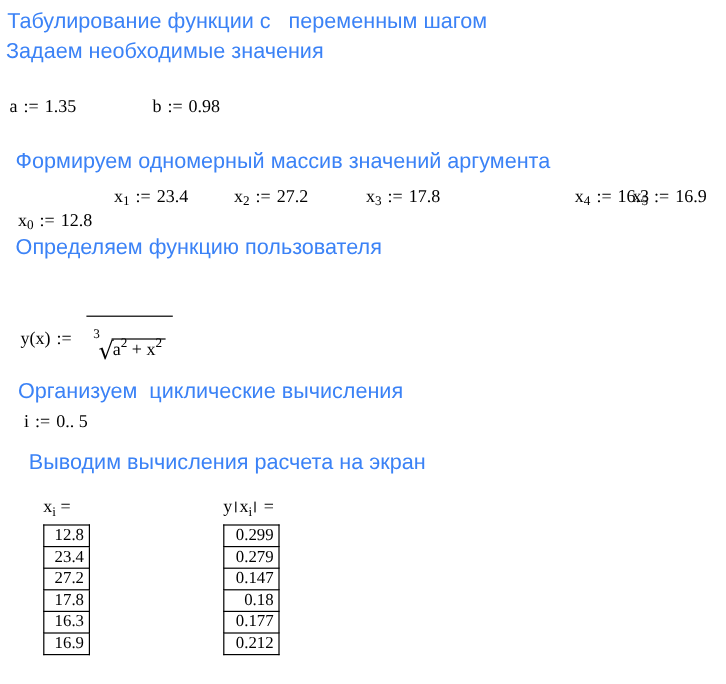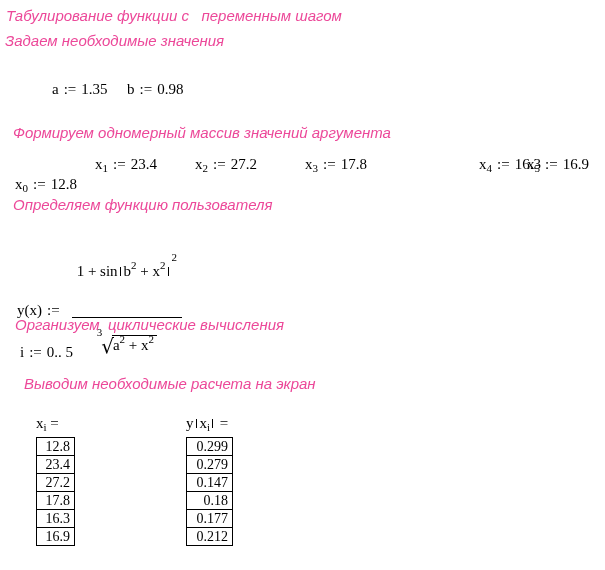--- a/index.html
+++ b/index.html
@@ -8,23 +8,22 @@
     width:605px; height:570px;
     background:#ffffff;
     color:#000000;
     position:relative;
     font-family:"Liberation Serif", serif;
     overflow:hidden;
   }
   .abs { position:absolute; white-space:pre; }
   .txt {
     font-family:"Liberation Sans", sans-serif;
-    font-style:italic;
-    font-size:15px;
-    color:#ec4899;
+    font-size:18px;
+    color:#3b82f6;
   }
   .math { font-size:15px; font-family:"Liberation Serif", serif; }
   .op { margin:0 5px; }
   sub.idx { font-size:11px; vertical-align:-3px; line-height:0; }
   sup.sup { font-size:11px; position:relative; top:-1px; vertical-align:super; line-height:0; }
   sup.outer { font-size:11px; position:relative; top:-9px; vertical-align:super; line-height:0; }
   .tick {
     display:inline-block; width:1px; height:9px; background:#000;
     margin:0 3px 0 2px; vertical-align:0;
   }
@@ -50,47 +49,46 @@
   table.out.xcol td { width:38px; }
   table.out.ycol td { width:46px; }
   .thead { font-size:15px; }
 </style>
 </head>
 <body>
 
 <div class="abs txt" style="left:6px; top:7px;">Табулирование функции с   переменным шагом</div>
 <div class="abs txt" style="left:5px; top:32px;">Задаем необходимые значения</div>
 
-<div class="abs math" style="left:8px; top:81px;margin-left:44px;"><span>a</span><span class="op">:=</span><span>1.35</span></div>
+<div class="abs math" style="left:8px; top:81px;"><span>a</span><span class="op">:=</span><span>1.35</span></div>
 <div class="abs math" style="left:127px; top:81px;"><span>b</span><span class="op">:=</span><span>0.98</span></div>
 
 <div class="abs txt" style="left:13px; top:124px;">Формируем одномерный массив значений аргумента</div>
 
 <div class="abs math" style="left:15px; top:156px;margin-top:20px;"><span>x</span><sub class="idx">0</sub><span class="op">:=</span><span>12.8</span></div>
 <div class="abs math" style="left:95px; top:156px;"><span>x</span><sub class="idx">1</sub><span class="op">:=</span><span>23.4</span></div>
 <div class="abs math" style="left:195px; top:156px;"><span>x</span><sub class="idx">2</sub><span class="op">:=</span><span>27.2</span></div>
 <div class="abs math" style="left:305px; top:156px;"><span>x</span><sub class="idx">3</sub><span class="op">:=</span><span>17.8</span></div>
 <div class="abs math" style="left:435px; top:156px;margin-left:44px;"><span>x</span><sub class="idx">4</sub><span class="op">:=</span><span>16.3</span></div>
 <div class="abs math" style="left:527px; top:156px;"><span>x</span><sub class="idx">5</sub><span class="op">:=</span><span>16.9</span></div>
 
 <div class="abs txt" style="left:13px; top:196px;">Определяем функцию пользователя</div>
 
 <div class="abs math formula" style="left:17px; top:229px;">
   <span>y(x)</span><span class="op">:=</span>
   <span class="fraction">
-    <span class="num"><span>1 + sin</span><span class="tick"></span><span>b</span><sup class="sup">2</sup> <span>+</span> <span>x</span><sup class="sup">2</sup><span class="tick"></span><sup class="outer">2</sup></span>
     <span class="den"><sup class="rootidx">3</sup><span class="radical">√</span><span class="radicand"><span>a</span><sup class="sup">2</sup> <span>+</span> <span>x</span><sup class="sup">2</sup></span></span>
   </span>
 </div>
 
 <div class="abs txt" style="left:15px; top:316px;">Организуем  циклические вычисления</div>
 
 <div class="abs math" style="left:20px; top:344px;"><span>i</span><span class="op">:=</span><span>0.. 5</span></div>
 
-<div class="abs txt" style="left:24px; top:375px;">Выводим необходимые расчета на экран</div>
+<div class="abs txt" style="left:24px; top:375px;">Выводим вычисления расчета на экран</div>
 
 <div class="abs math thead" style="left:36px; top:415px;"><span>x</span><sub class="idx">i</sub>&nbsp;<span>=</span></div>
 <div class="abs math thead" style="left:186px; top:415px;"><span>y</span><span class="tick"></span><span>x</span><sub class="idx">i</sub><span class="tick"></span>&nbsp;<span>=</span></div>
 
 <table class="out xcol abs" style="left:36px; top:437px;">
   <tbody>
     <tr><td>12.8</td></tr>
     <tr><td>23.4</td></tr>
     <tr><td>27.2</td></tr>
     <tr><td>17.8</td></tr>

